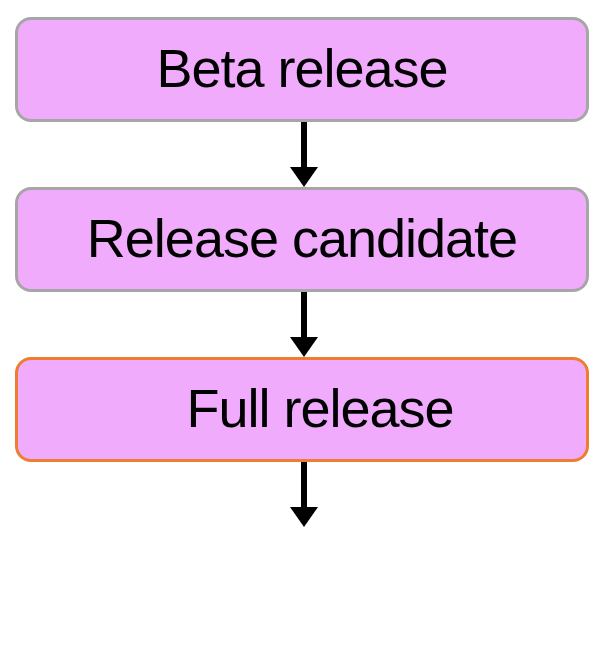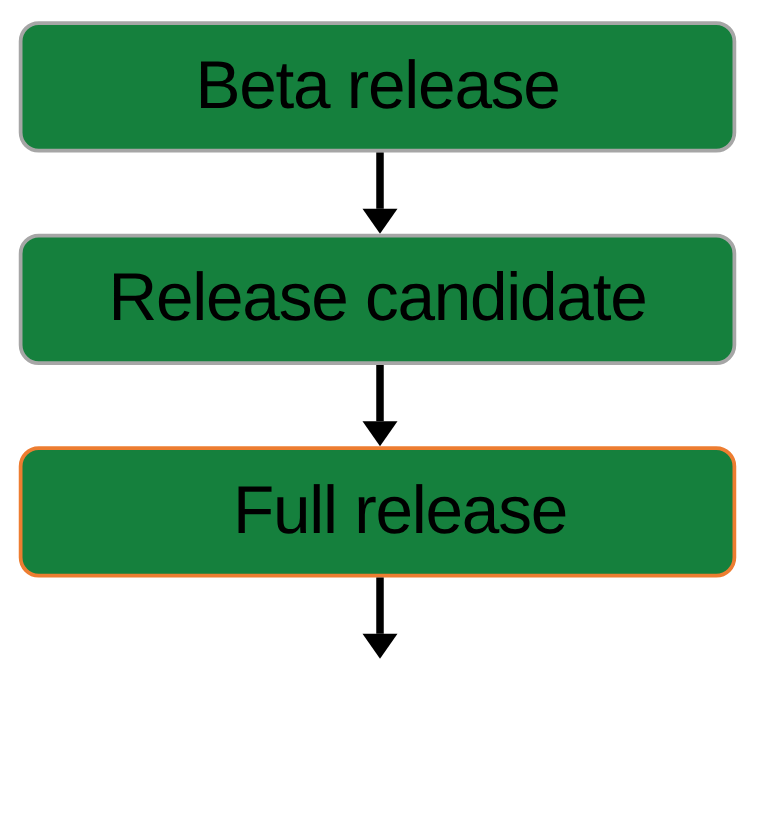--- a/index.html
+++ b/index.html
@@ -16,21 +16,21 @@
     overflow: hidden;
   }
   .node {
     position: absolute;
     left: 15px;
     width: 574px;
     height: 105px;
     box-sizing: border-box;
     border: 3px solid #A6A6A6;
     border-radius: 16px;
-    background: #15803d;
+    background: #f0abfc;
     display: flex;
     align-items: center;
     justify-content: center;
   }
   .node-label {
     font-size: 54px;
     line-height: 1;
     color: #000000;
     letter-spacing: -1px;
     white-space: nowrap;

